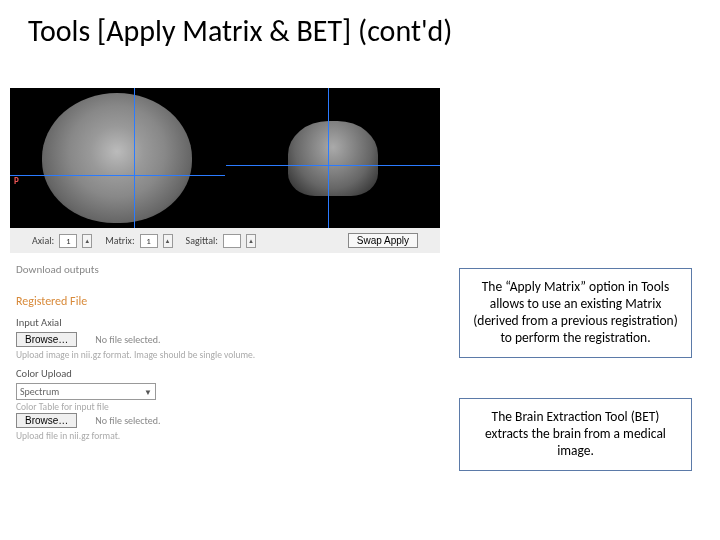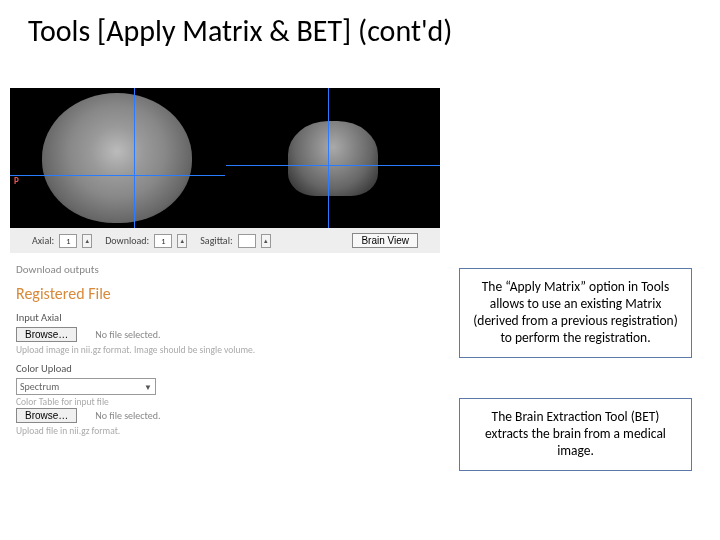--- a/index.html
+++ b/index.html
@@ -15,21 +15,21 @@
   .cross-h { position: absolute; height: 1px; background: #2b7bff; left: 0; right: 0; }
   .marker { position: absolute; color: #e55; font-size: 9px; font-weight: bold; }
   .controls-row { background: #eee; padding: 5px 22px; display: flex; align-items: center; gap: 5px; font-size: 10px; color: #333; }
   .lbl { color: #444; }
   .numbox { width: 18px; height: 14px; border: 1px solid #999; background: #fff; font-size: 9px; text-align: center; }
   .arrow { width: 10px; height: 14px; border: 1px solid #999; background: #f4f4f4; font-size: 7px; display: flex; align-items: center; justify-content: center; color: #555; cursor: pointer; }
   .spacer { flex: 1; }
   .swap-btn { padding: 1px 8px; border: 1px solid #888; background: #f8f8f8; font-size: 10px; cursor: pointer; }
   .section { padding: 10px 6px 0; font-size: 11px; color: #666; }
   .section-title { color: #888; margin-bottom: 6px; font-size: 11px; }
-  .reg-title { color: #d88a3a; margin: 8px 0 8px; font-size: 16px; }
+  .reg-title { color: #d88a3a; margin: 18px 0 8px; font-size: 12px; }
   .field-lbl { color: #555; margin: 6px 0 3px; font-size: 10.5px; }
   .file-row { display: flex; align-items: center; gap: 18px; margin-bottom: 2px; }
   .browse-btn { padding: 1px 8px; border: 1px solid #888; background: #f0f0f0; font-size: 10px; cursor: pointer; }
   .file-status { color: #888; font-size: 10px; }
   .hint { color: #aaa; font-size: 9.5px; margin-top: 1px; }
   .select { width: 140px; height: 17px; border: 1px solid #999; background: #fff; font-size: 10px; padding: 0 3px; display: flex; align-items: center; justify-content: space-between; cursor: pointer; }
   .select-arrow { font-size: 8px; color: #555; }
   .callout { position: absolute; right: 28px; width: 233px; border: 1px solid #5b7aa8; background: #fff; padding: 10px 12px; font-size: 13.5px; text-align: center; line-height: 1.25; color: #000; }
   .callout1 { top: 268px; }
   .callout2 { top: 398px; }
@@ -51,28 +51,28 @@
       <div class="brain-coronal"></div>
       <div class="cross-v" style="left:48%"></div>
       <div class="cross-h" style="top:55%"></div>
     </div>
   </div>
 
   <div class="controls-row">
     <span class="lbl">Axial:</span>
     <div class="numbox">1</div>
     <div class="arrow">▴</div>
-    <span class="lbl" style="margin-left:8px">Download:</span>
+    <span class="lbl" style="margin-left:8px">Matrix:</span>
     <div class="numbox">1</div>
     <div class="arrow">▴</div>
     <span class="lbl" style="margin-left:8px">Sagittal:</span>
     <div class="numbox"></div>
     <div class="arrow">▴</div>
     <div class="spacer"></div>
-    <button class="swap-btn">Brain View</button>
+    <button class="swap-btn">Swap Apply</button>
   </div>
 
   <div class="section">
     <div class="section-title">Download outputs</div>
     <div class="reg-title">Registered File</div>
 
     <div class="field-lbl">Input Axial</div>
     <div class="file-row">
       <button class="browse-btn">Browse…</button>
       <span class="file-status">No file selected.</span>

